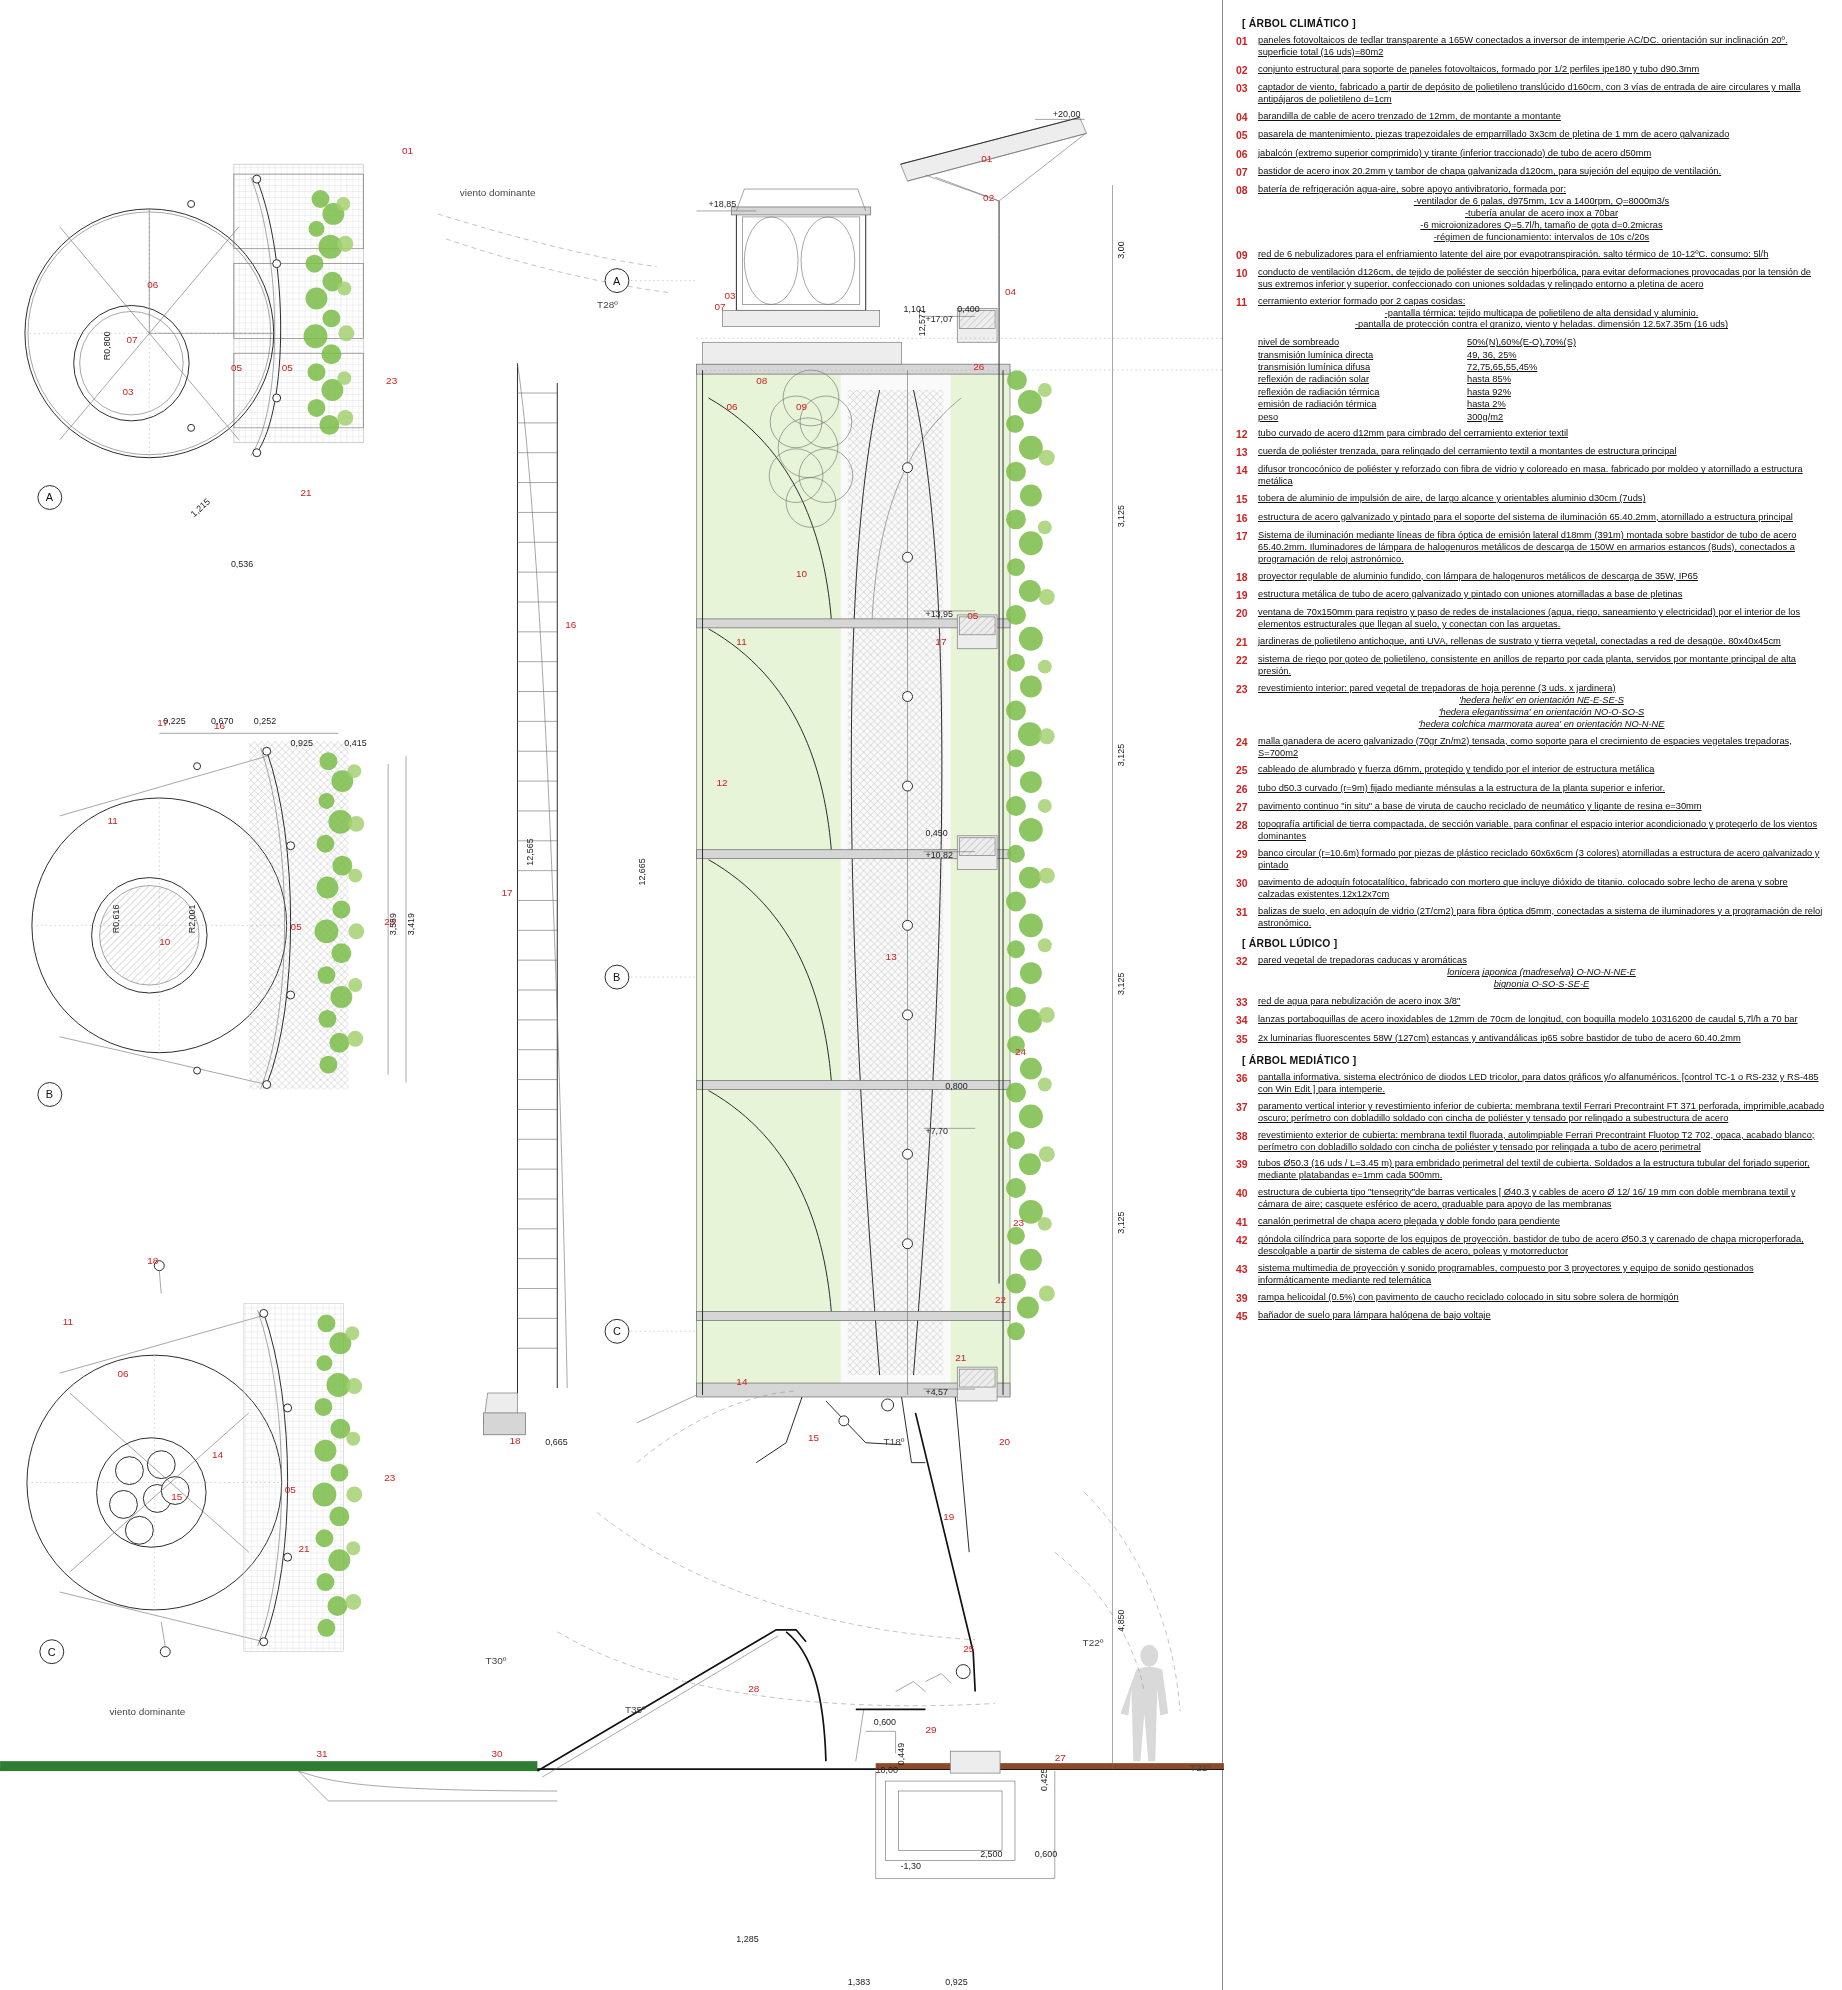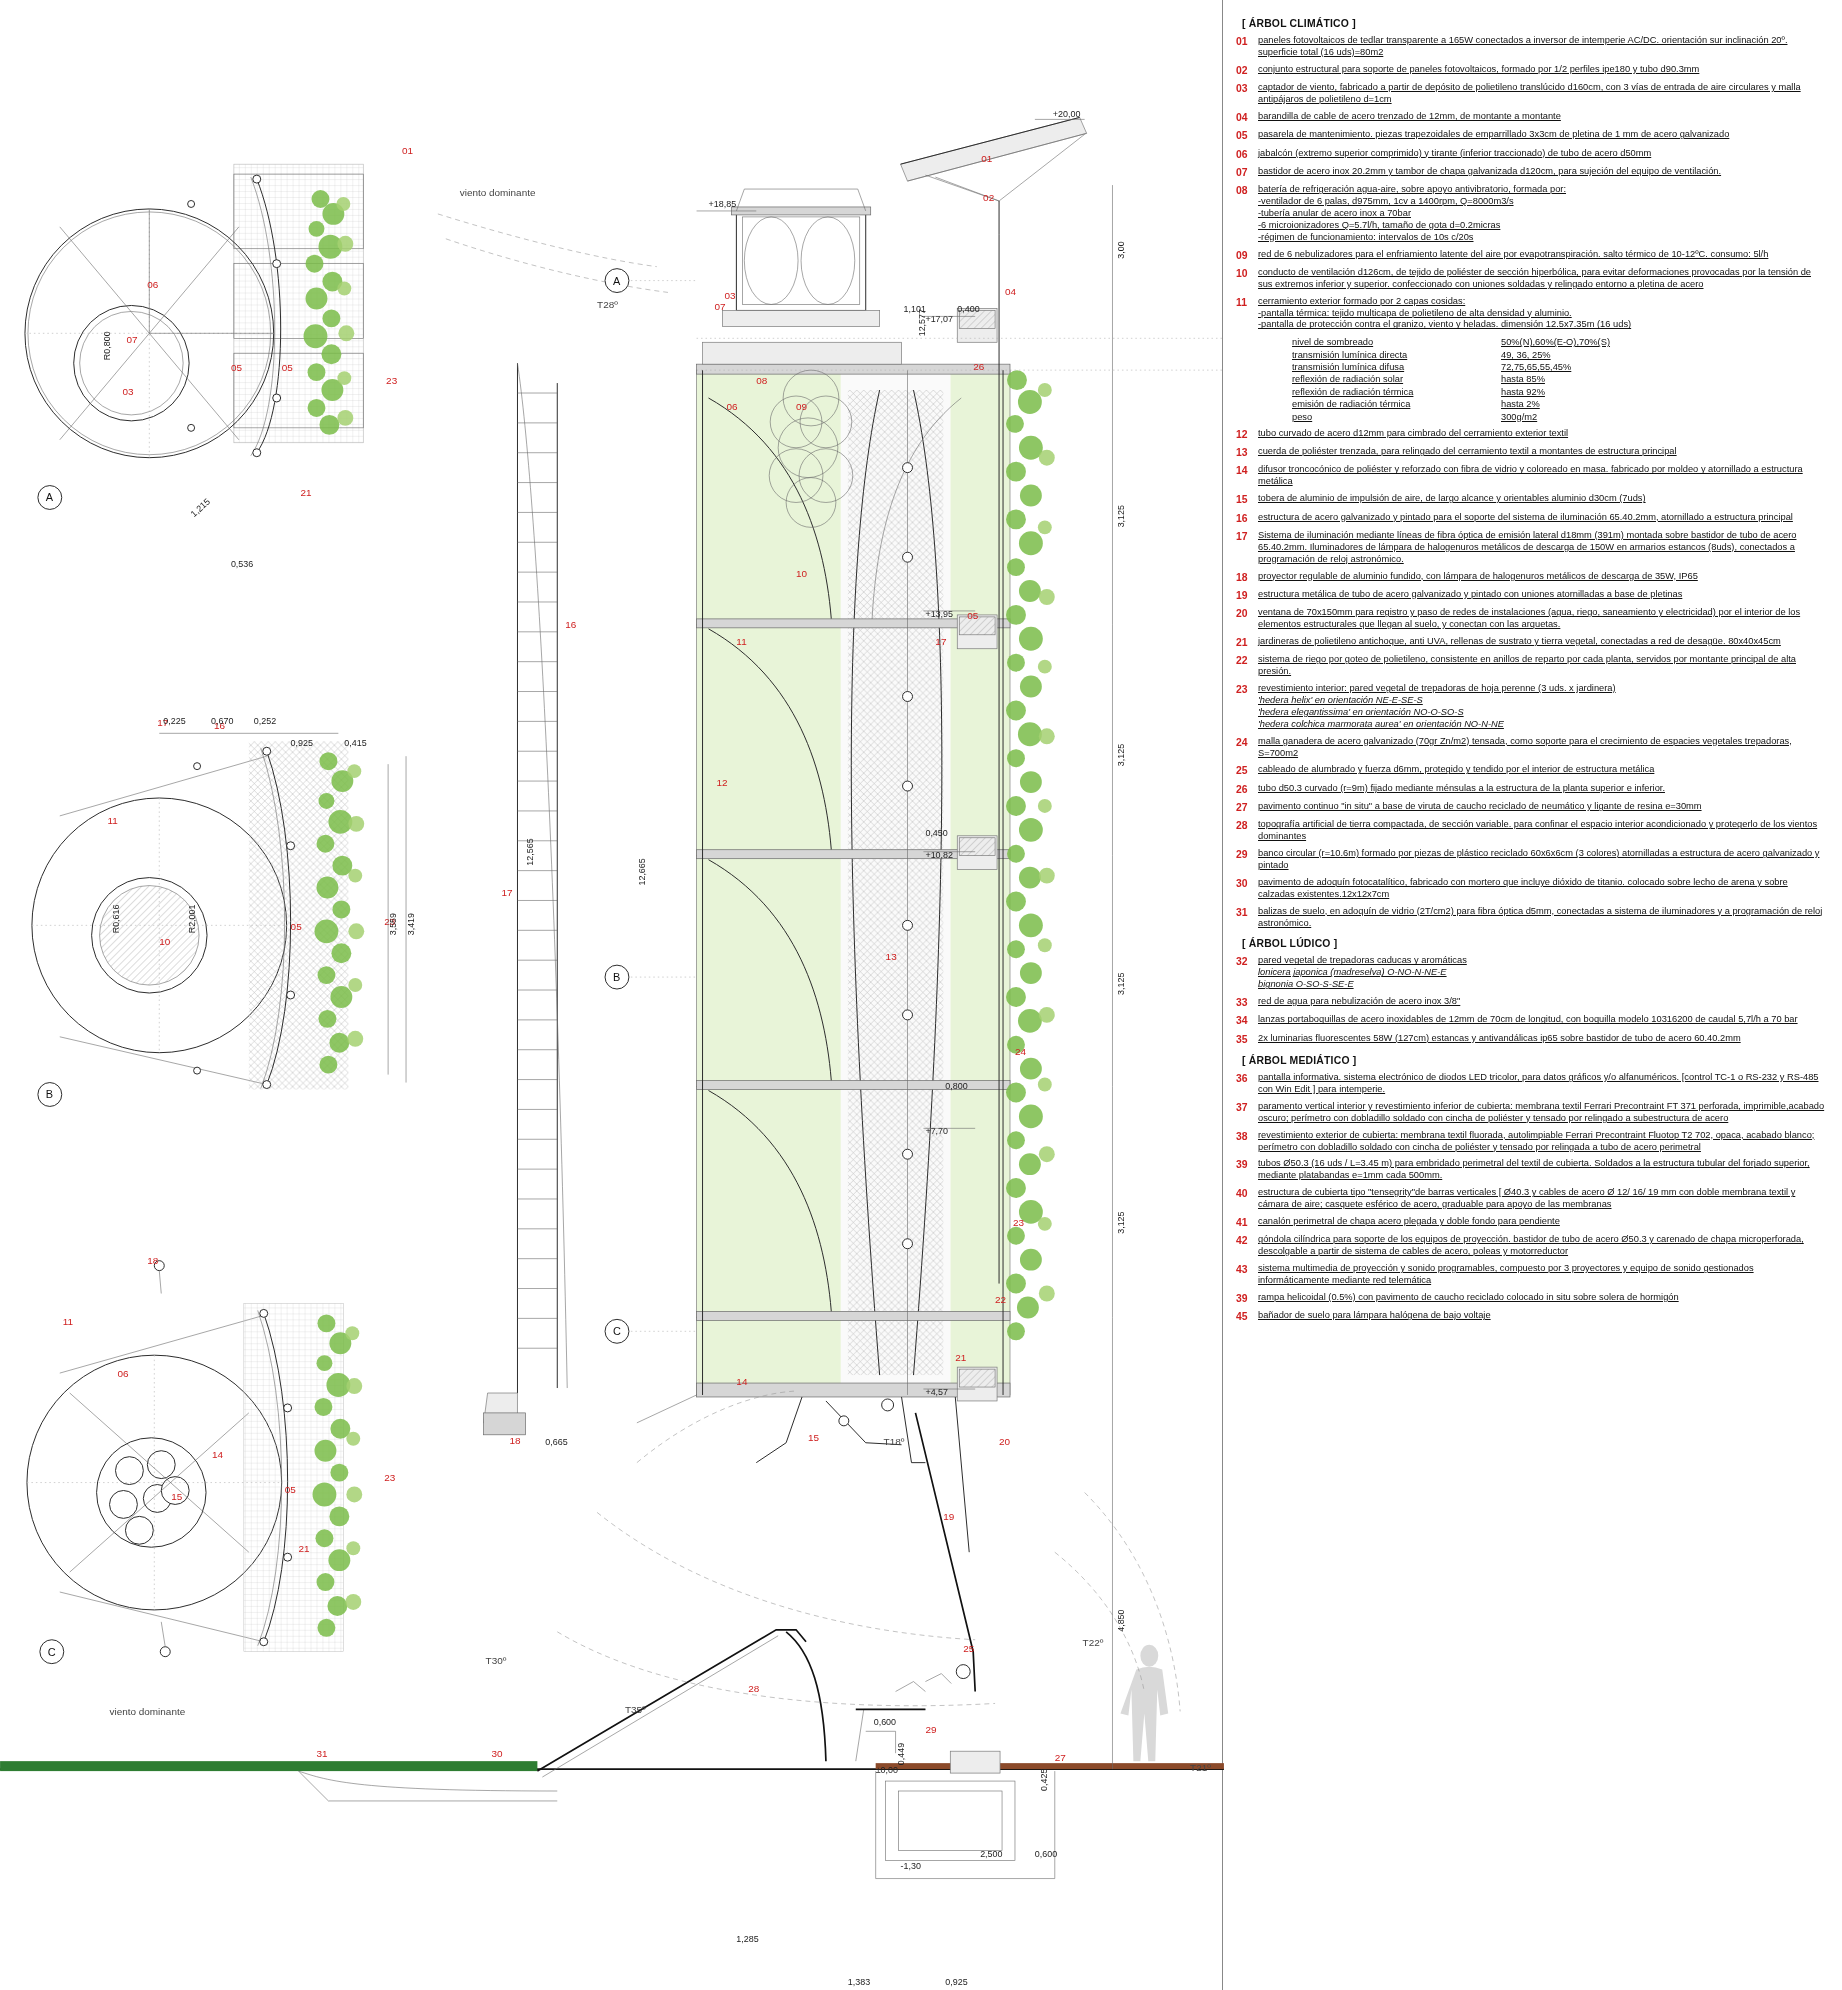--- a/index.html
+++ b/index.html
@@ -30,25 +30,25 @@
   .lbl{fill:#444;font-size:10px;font-family:"Liberation Sans",sans-serif;}
   .secletter{fill:#111;font-size:11px;font-family:"Liberation Sans",sans-serif;}
 
   
   #legend{position:absolute;left:1234px;top:16px;width:597px;height:1980px;overflow:hidden;}
   .leg-head{font-size:10.4px;font-weight:bold;color:#111;margin:9px 0 6px 8px;letter-spacing:0.2px;}
   .leg-head:first-child{margin-top:2px;}
   .leg-item{display:flex;align-items:flex-start;margin:0 0 5px 0;}
   .leg-num{color:#cf2020;font-size:10.4px;font-weight:bold;width:22px;flex:0 0 22px;text-align:left;padding-left:2px;line-height:1.28;}
   .leg-txt{font-size:9.3px;line-height:1.28;color:#111;flex:1;padding-right:6px;text-decoration:underline;}
-  .leg-txt .sub{display:block;}
+  .leg-txt .sub{display:block;text-align:center;}
   .leg-txt i{font-style:italic;}
   .spec-table{display:block;margin-top:5px;}
   .spec-row{display:flex;font-size:9.3px;line-height:1.33;}
-  .spec-k{width:209px;flex:0 0 209px;margin-left:34px;}
+  .spec-k{width:209px;flex:0 0 209px;}
   .spec-v{flex:1;}
 </style>
 </head>
 <body>
 
 <div id="sheet">
 
   <div class="divider" id="vdiv"></div>
 
   <div id="drawings">

